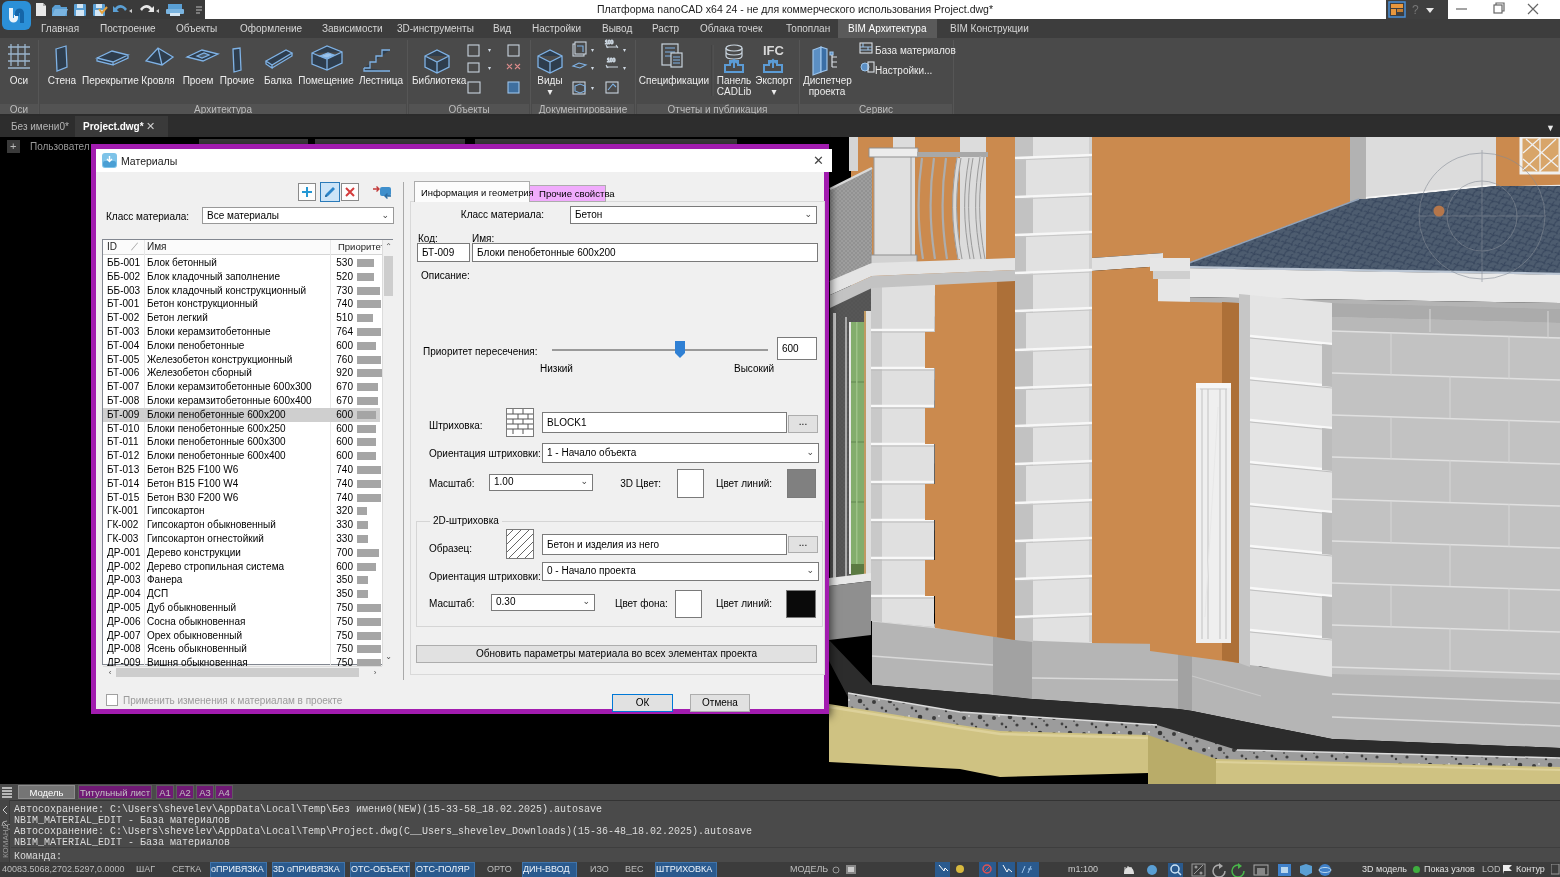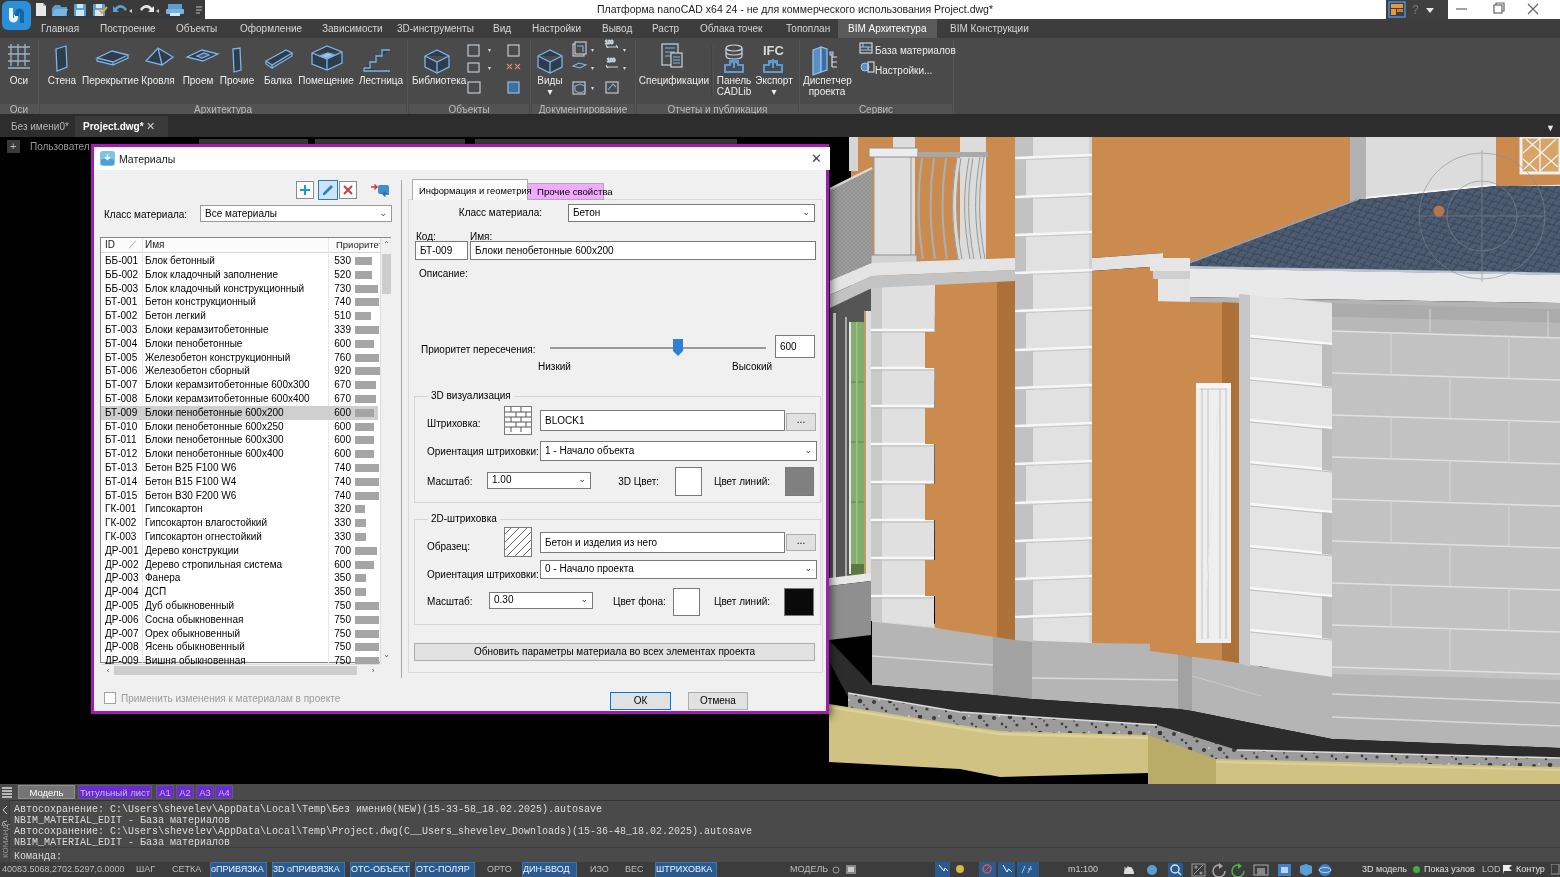--- a/index.html
+++ b/index.html
@@ -18,21 +18,21 @@
 #ribbon{left:0;top:38px;width:1560px;height:78px;background:#4a4a4a}
 #ribbon .gl{position:absolute;top:66px;height:12px;background:#535353;font-size:10px;color:#bdbdbd;text-align:center;line-height:12px}
 #ribbon .sep{position:absolute;top:2px;width:1px;height:74px;background:#3a3a3a;border-right:1px solid #565656}
 #ribbon .bl{position:absolute;font-size:10px;color:#ededed;text-align:center;white-space:nowrap}
 #ribbonline{left:0;top:114px;width:1560px;height:2px;background:#2b2b2b}
 
 #doctabs{left:0;top:116px;width:1560px;height:21px;background:#2d2d2d}
 
 #viewport{left:0;top:137px;width:1560px;height:647px;background:#000}
 
-#dlg{left:91px;top:144px;width:738px;height:570px;background:#f0f0f0;border:3px solid #a21caf;font-size:10px;color:#000;box-shadow:2px 3px 8px rgba(0,0,0,.6)}
+#dlg{left:91px;top:144px;width:738px;height:570px;background:#f0f0f0;border:5px solid #a21caf;font-size:10px;color:#000;box-shadow:2px 3px 8px rgba(0,0,0,.6)}
 #dlgtitle{left:0;top:0;width:736px;height:23px;background:#fff}
 .inp{position:absolute;background:#fff;border:1px solid #7a7a7a;font-size:10px;color:#000;line-height:15px;padding-left:4px;white-space:nowrap;overflow:hidden}
 .cmb{position:absolute;background:#fff;border:1px solid #7a7a7a;font-size:10px;color:#000;white-space:nowrap;overflow:hidden}
 .cmb .tx{position:absolute;left:4px;top:2px}
 .cmb .ar{position:absolute;right:4px;top:2px;color:#444;font-size:9px}
 .lbl{position:absolute;font-size:10px;color:#000;white-space:nowrap}
 .gbx{position:absolute;border:1px solid #d5d5d5}
 .gbx span{position:absolute;left:13px;top:-7px;background:#f0f0f0;padding:0 3px;font-size:10px}
 
 #mlist{left:6px;top:90px;width:291px;height:426px;background:#fff;border:1px solid #828790}
@@ -44,21 +44,21 @@
 .lr b{position:absolute;left:254px;top:3px;height:8px;background:#a5a5a5}
 .colsep{position:absolute;top:0;width:1px;height:426px;background:#e8e8e8}
 
 .sb{position:absolute;background:#f0f0f0}
 .sbth{position:absolute;background:#cdcdcd}
 .sbarrow{position:absolute;font-size:8px;color:#505050;text-align:center}
 
 .btn{position:absolute;background:#e1e1e1;border:1px solid #adadad;font-size:10px;color:#000;text-align:center}
 
 #sheettabs{left:0;top:784px;width:1560px;height:16px;background:#4a4a4a}
-.sht{position:absolute;top:1px;height:14px;border:1px solid #5e5e5e;background:#6d28d9;color:#c2c2c2;font-size:9.5px;text-align:center;line-height:13px;white-space:nowrap;overflow:hidden}
+.sht{position:absolute;top:1px;height:14px;border:1px solid #5e5e5e;background:#701a75;color:#c2c2c2;font-size:9.5px;text-align:center;line-height:13px;white-space:nowrap;overflow:hidden}
 #cmdarea{left:0;top:800px;width:1560px;height:62px;background:#4a4a4a;border-top:1px solid #333}
 .cmdl{position:absolute;left:14px;font-family:"Liberation Mono",monospace;font-size:10px;color:#dcdcdc;white-space:pre}
 #cmdtab{left:0;top:800px;width:10px;height:62px;background:#454545;border-right:1px solid #3a3a3a}
 #statusbar{left:0;top:862px;width:1560px;height:15px;background:#3c3c3c;font-size:9px;color:#bdbdbd}
 .st{position:absolute;top:0px;height:32px;line-height:15px;text-align:left;white-space:nowrap}
 .ston{background:#2a5a8e;border:1px solid #3f74ab;color:#eef4fb;line-height:13px}
 </style></head>
 <body>
 <div id="root">
 
@@ -513,21 +513,21 @@
           </div>
 <div class="lr" style="top:55.2px">
             <s>БТ-002</s>
             <n>Бетон легкий</n>
             <p>510</p>
             <b style="width:16px"></b>
           </div>
 <div class="lr" style="top:69px">
             <s>БТ-003</s>
             <n>Блоки керамзитобетонные</n>
-            <p>339</p>
+            <p>764</p>
             <b style="width:24px"></b>
           </div>
 <div class="lr" style="top:82.8px">
             <s>БТ-004</s>
             <n>Блоки пенобетонные</n>
             <p>600</p>
             <b style="width:19px"></b>
           </div>
 <div class="lr" style="top:96.6px">
             <s>БТ-005</s>
@@ -596,21 +596,21 @@
             <b style="width:24px"></b>
           </div>
 <div class="lr" style="top:248.4px">
             <s>ГК-001</s>
             <n>Гипсокартон</n>
             <p>320</p>
             <b style="width:10px"></b>
           </div>
 <div class="lr" style="top:262.2px">
             <s>ГК-002</s>
-            <n>Гипсокартон влагостойкий</n>
+            <n>Гипсокартон обыкновенный</n>
             <p>330</p>
             <b style="width:11px"></b>
           </div>
 <div class="lr" style="top:276px">
             <s>ГК-003</s>
             <n>Гипсокартон огнестойкий</n>
             <p>330</p>
             <b style="width:11px"></b>
           </div>
 <div class="lr" style="top:289.8px">
@@ -699,23 +699,20 @@
 <span class="lbl" style="left:376px;top:84px">Имя:</span>
 <div class="inp" style="left:321px;top:94px;width:53px;height:19px;line-height:17px">БТ-009</div>
 <div class="inp" style="left:376px;top:94px;width:346px;height:19px;line-height:17px">Блоки пенобетонные 600x200</div>
 <span class="lbl" style="left:325px;top:121px">Описание:</span>
 <span class="lbl" style="left:327px;top:197px">Приоритет пересечения:</span>
 <div class="abs" style="left:456px;top:200px;width:216px;height:2px;background:#9a9a9a"></div>
 <div class="abs" style="left:579px;top:192px;width:10px;height:17px;background:#2f80d4;clip-path:polygon(0 0,100% 0,100% 70%,50% 100%,0 70%)"></div>
 <div class="inp" style="left:681px;top:188px;width:40px;height:23px;line-height:21px">600</div>
 <span class="lbl" style="left:444px;top:214px">Низкий</span>
 <span class="lbl" style="left:638px;top:214px">Высокий</span>
-<div class="gbx" style="left:320px;top:249px;width:407px;height:107px">
-        <span>3D визуализация</span>
-      </div>
 <span class="lbl" style="left:333px;top:271px">Штриховка:</span>
 <div class="abs" style="left:410px;top:259px;width:28px;height:29px;background:#fff;border:1px solid #7a7a7a"><svg width="26" height="27" viewBox="0 0 26 27">
           <g stroke="#555" stroke-width="1">
             <path d="M0,5 h26 M0,10 h26 M0,15 h26 M0,20 h26"></path>
             <path d="M6,0 v5 M16,0 v5 M11,5 v5 M21,5 v5 M6,10 v5 M16,10 v5 M11,15 v5 M21,15 v5 M6,20 v5 M16,20 v5"></path>
           </g>
         </svg></div>
 <div class="inp" style="left:446px;top:263px;width:245px;height:21px;line-height:19px">BLOCK1</div>
 <div class="btn" style="left:692px;top:266px;width:30px;height:18px">...</div>
 <span class="lbl" style="left:333px;top:299px">Ориентация штриховки:</span>

